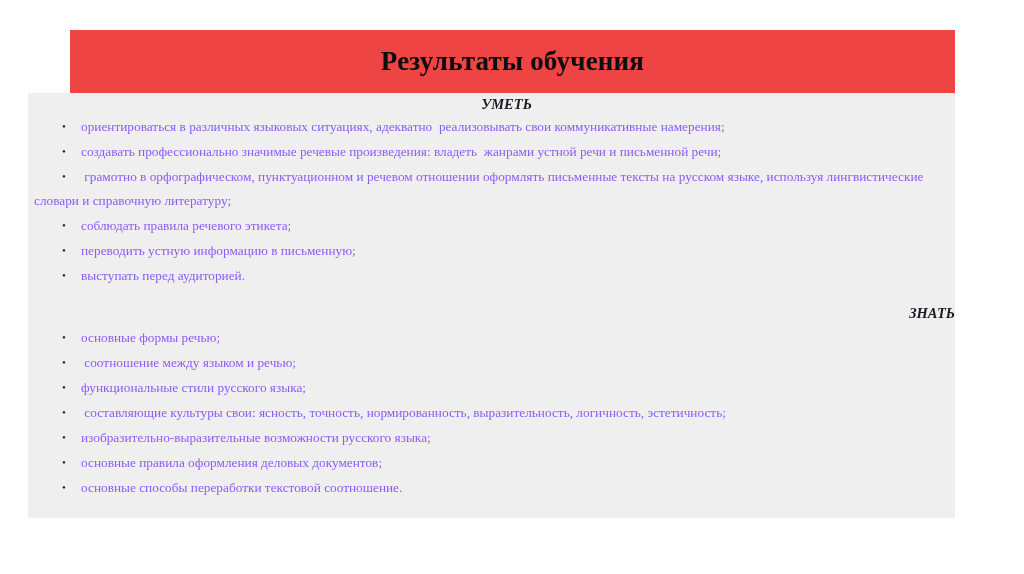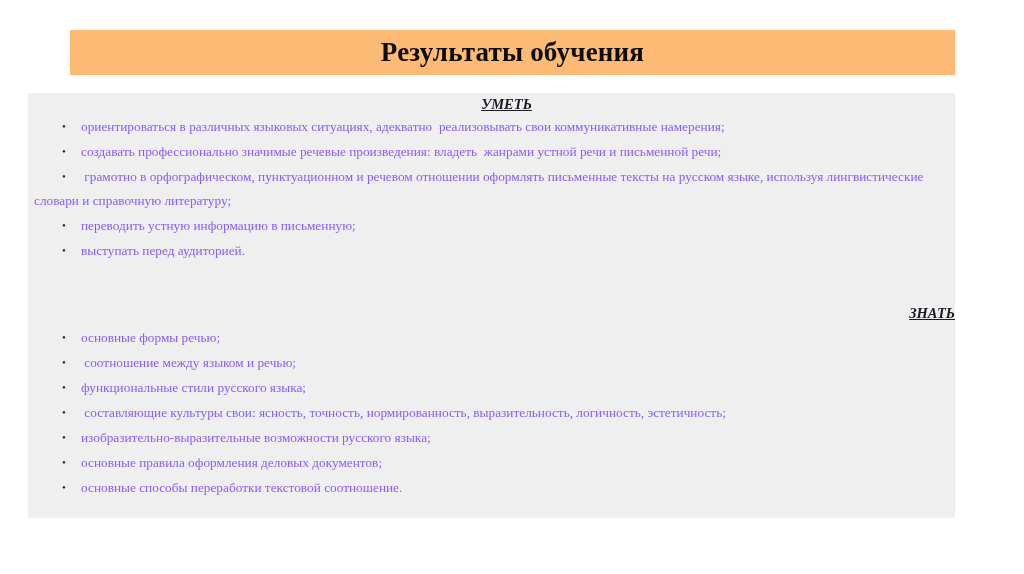--- a/index.html
+++ b/index.html
@@ -20,22 +20,22 @@
     inset: 0;
     background: #ffffff;
   }
 
   
   .title-band {
     position: absolute;
     left: 70px;
     top: 30px;
     width: 885px;
-    height: 45px;
-    background: #fdba74;
+    height: 63px;
+    background: #ef4444;
     display: flex;
     align-items: center;
     justify-content: center;
   }
   .title-text {
     font-family: "Liberation Serif", "DejaVu Serif", serif;
     font-weight: bold;
     font-size: 27px;
     line-height: 1;
     color: #0d0d0d;
@@ -56,21 +56,20 @@
   }
 
   .section-heading {
     font-family: "Liberation Serif", "DejaVu Serif", serif;
     font-weight: bold;
     font-style: italic;
     font-size: 14.5px;
     color: #1b1b24;
     text-align: center;
     white-space: nowrap;
-    text-decoration: underline;
   }
   .heading-umet {
     position: absolute;
     left: 0;
     right: 0;
     top: 3px;
     padding-right: 0px;
     margin-left: 30px;
   }
   .heading-znat {
@@ -133,20 +132,21 @@
   </div>
 
   <div class="body-panel">
 
     <div class="section-heading heading-umet">УМЕТЬ</div>
 
     <ul class="bullet-list list-umet">
       <li class="bullet-item">ориентироваться в различных языковых ситуациях, адекватно  реализовывать свои коммуникативные намерения;</li>
       <li class="bullet-item">создавать профессионально значимые речевые произведения: владеть  жанрами устной речи и письменной речи;</li>
       <li class="bullet-item wrapping"> грамотно в орфографическом, пунктуационном и речевом отношении оформлять письменные тексты на русском языке, используя лингвистические словари и справочную литературу;</li>
+      <li class="bullet-item">соблюдать правила речевого этикета;</li>
       <li class="bullet-item">переводить устную информацию в письменную;</li>
       <li class="bullet-item">выступать перед аудиторией.</li>
     </ul>
 
     <div class="section-heading heading-znat">ЗНАТЬ</div>
 
     <ul class="bullet-list list-znat">
       <li class="bullet-item">основные формы речью;</li>
       <li class="bullet-item"> соотношение между языком и речью;</li>
       <li class="bullet-item">функциональные стили русского языка;</li>

